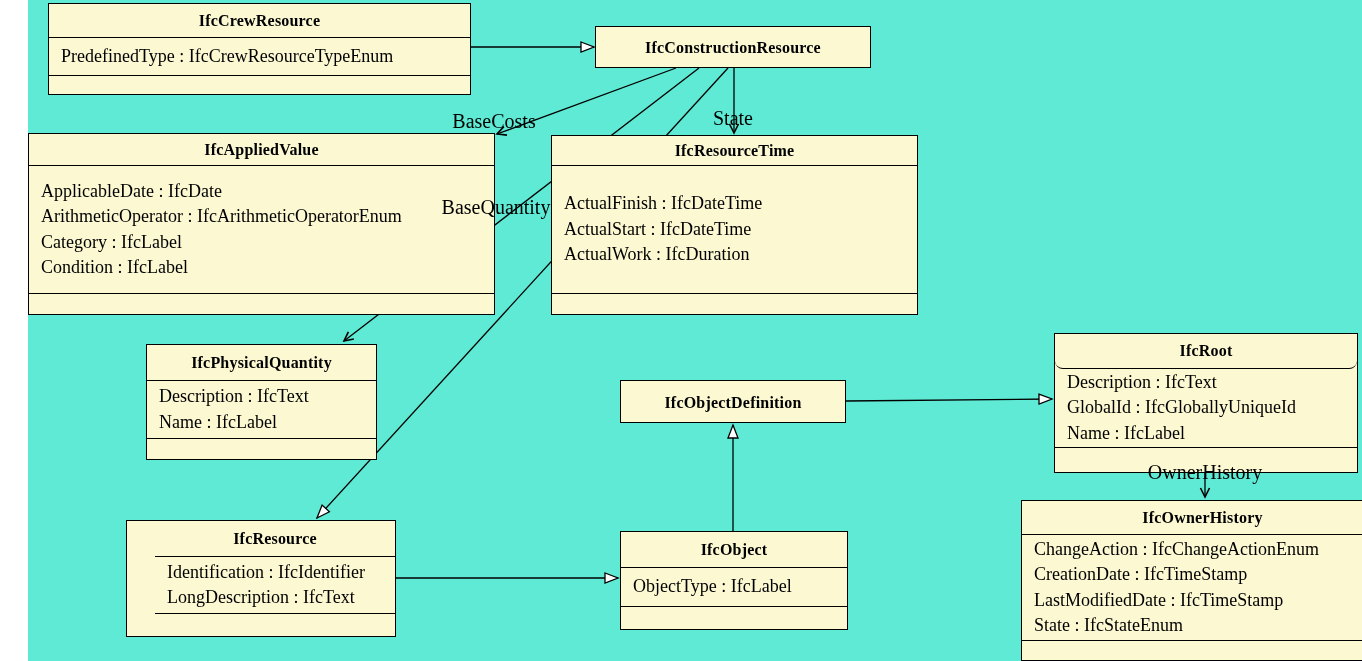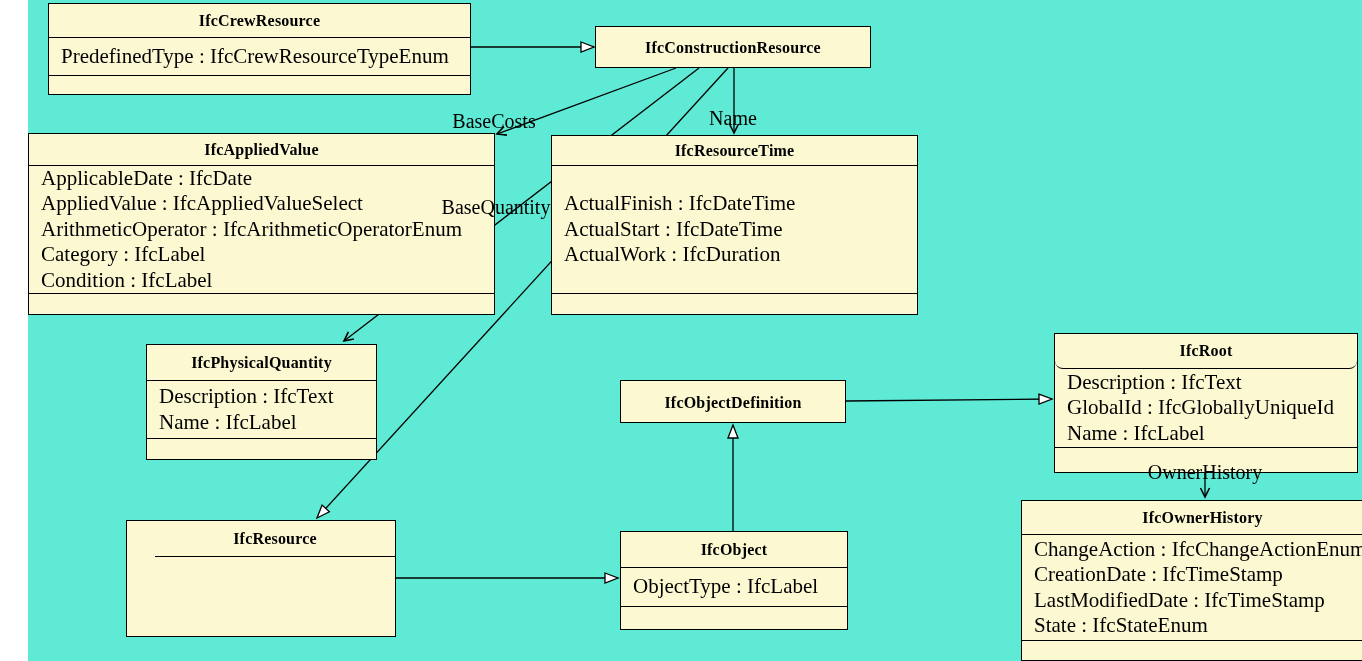--- a/index.html
+++ b/index.html
@@ -24,21 +24,21 @@
     box-sizing:border-box;
     display:flex;align-items:center;justify-content:center;
     font-weight:bold;font-size:16px;color:#000;
     letter-spacing:0.2px;
   }
   .class-box .title.with-sep{border-bottom:1.2px solid #000;}
   .class-box .attrs{
     box-sizing:border-box;
     display:flex;flex-direction:column;justify-content:center;
     padding-left:12px;padding-right:6px;
-    font-size:21px;color:#000;
+    font-size:18px;color:#000;
     border-bottom:1.2px solid #000;
     line-height:25.4px;
     white-space:nowrap;
   }
   .attr-line{display:block;}
   .empty-compartment{box-sizing:border-box;}
   .edge-label{
     position:absolute;
     transform:translate(-50%,-50%);
     font-size:20px;color:#000;
@@ -78,21 +78,20 @@
         </div>
         <div class="empty-compartment" style="height: 20px;"></div>
       </div>
       <div class="class-box" style="left: 567px; top: 26px; width: 276px; height: 42px;">
         <div class="title" style="height: 42px;">IfcConstructionResource</div>
       </div>
       <div class="class-box" style="left: 0px; top: 133px; width: 467px; height: 182px;">
         <div class="title with-sep" style="height: 32px;">IfcAppliedValue</div>
         <div class="attrs" style="height: 128px;">
           <span class="attr-line">ApplicableDate : IfcDate</span>
-          <span class="attr-line">AppliedValue : IfcAppliedValueSelect</span>
           <span class="attr-line">ArithmeticOperator : IfcArithmeticOperatorEnum</span>
           <span class="attr-line">Category : IfcLabel</span>
           <span class="attr-line">Condition : IfcLabel</span>
         </div>
         <div class="empty-compartment" style="height: 22px;"></div>
       </div>
       <div class="class-box" style="left: 523px; top: 135px; width: 367px; height: 180px;">
         <div class="title with-sep" style="height: 30px;">IfcResourceTime</div>
         <div class="attrs" style="height: 128px;">
           <span class="attr-line">ActualFinish : IfcDateTime</span>
@@ -116,20 +115,24 @@
         <div class="title with-sep" style="height: 35px; border-radius: 8px;">IfcRoot</div>
         <div class="attrs" style="height: 79px;">
           <span class="attr-line">Description : IfcText</span>
           <span class="attr-line">GlobalId : IfcGloballyUniqueId</span>
           <span class="attr-line">Name : IfcLabel</span>
         </div>
         <div class="empty-compartment" style="height: 26px;"></div>
       </div>
       <div class="class-box" style="left: 98px; top: 520px; width: 270px; height: 117px; padding-left: 28px;">
         <div class="title with-sep" style="height: 36px;">IfcResource</div>
+        <div class="attrs" style="height: 57px;">
+          <span class="attr-line">Identification : IfcIdentifier</span>
+          <span class="attr-line">LongDescription : IfcText</span>
+        </div>
         <div class="empty-compartment" style="height: 24px;"></div>
       </div>
       <div class="class-box" style="left: 592px; top: 531px; width: 228px; height: 99px;">
         <div class="title with-sep" style="height: 36px;">IfcObject</div>
         <div class="attrs" style="height: 39px;">
           <span class="attr-line">ObjectType : IfcLabel</span>
         </div>
         <div class="empty-compartment" style="height: 24px;"></div>
       </div>
       <div class="class-box" style="left: 993px; top: 500px; width: 363px; height: 161px;">
@@ -139,16 +142,16 @@
           <span class="attr-line">CreationDate : IfcTimeStamp</span>
           <span class="attr-line">LastModifiedDate : IfcTimeStamp</span>
           <span class="attr-line">State : IfcStateEnum</span>
         </div>
         <div class="empty-compartment" style="height: 21px;"></div>
       </div>
     </div>
   <div id="labels">
       <div class="edge-label" style="left: 466px; top: 121px;">BaseCosts</div>
       <div class="edge-label" style="left: 468px; top: 207px;">BaseQuantity</div>
-      <div class="edge-label" style="left: 705px; top: 118px;">Name</div>
+      <div class="edge-label" style="left: 705px; top: 118px;">State</div>
       <div class="edge-label" style="left: 1177px; top: 472px;">OwnerHistory</div>
     </div>
 </div>
 
 </body></html>

